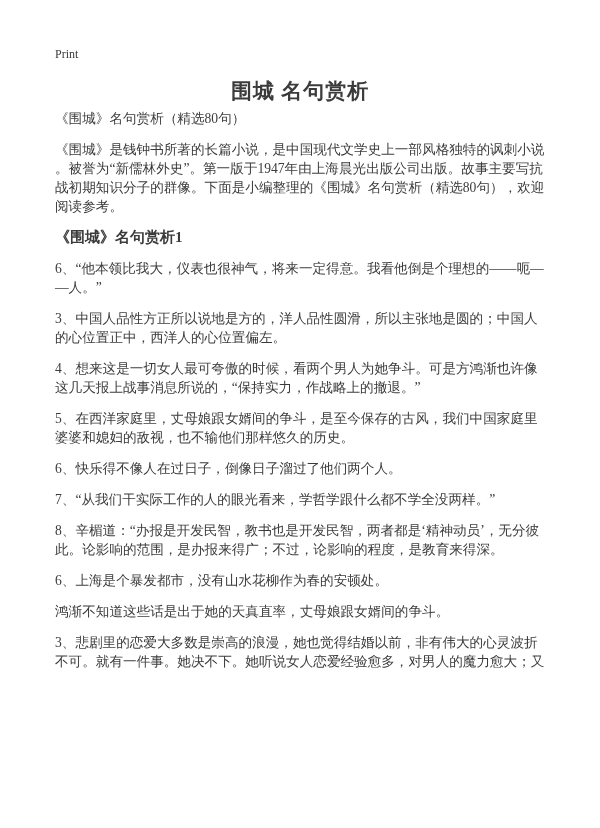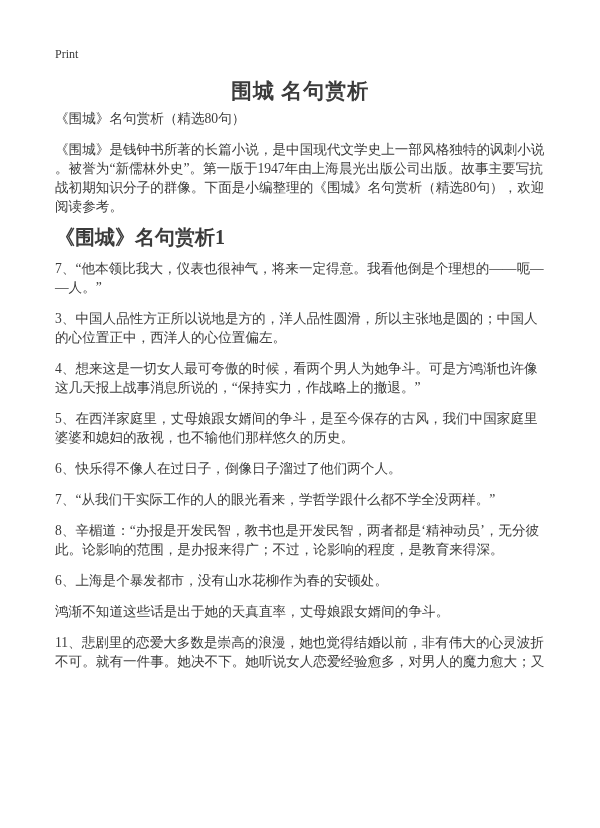--- a/index.html
+++ b/index.html
@@ -39,45 +39,45 @@
   }
   .body-text {
     font-size: 13.6px;
     line-height: 19px;
     margin: 5px 0 12px 0;
     line-break: anywhere;
     overflow-wrap: anywhere;
     text-align: left;
   }
   .section-heading {
-    font-size: 20px;
+    font-size: 15px;
     line-height: 19px;
     font-weight: 700;
     margin: 0 0 12px 0;
   }
 </style>
 </head>
 <body style="color: rgb(59, 59, 59); background: rgb(255, 255, 255);">
 
 <div class="page">
 
   <span class="print-link">Print</span>
 
   <h1 class="doc-title">围城 名句赏析</h1>
 
   <p class="body-text">《围城》名句赏析（精选80句）</p>
 
   <p class="body-text">《围城》是钱钟书所著的长篇小说，是中国现代文学史上一部风格独特的讽刺小说。被誉为“新儒林外史”。第一版于1947年由上海晨光出版公司出版。故事主要写抗战初期知识分子的群像。下面是小编整理的《围城》名句赏析（精选80句），欢迎阅读参考。</p>
 
   <h2 class="section-heading">《围城》名句赏析1</h2>
 
-  <p class="body-text">7、“他本领比我大，仪表也很神气，将来一定得意。我看他倒是个理想的——呃——人。”</p>
+  <p class="body-text">6、“他本领比我大，仪表也很神气，将来一定得意。我看他倒是个理想的——呃——人。”</p>
   <p class="body-text">3、中国人品性方正所以说地是方的，洋人品性圆滑，所以主张地是圆的；中国人的心位置正中，西洋人的心位置偏左。</p>
   <p class="body-text">4、想来这是一切女人最可夸傲的时候，看两个男人为她争斗。可是方鸿渐也许像这几天报上战事消息所说的，“保持实力，作战略上的撤退。”</p>
   <p class="body-text">5、在西洋家庭里，丈母娘跟女婿间的争斗，是至今保存的古风，我们中国家庭里婆婆和媳妇的敌视，也不输他们那样悠久的历史。</p>
   <p class="body-text">6、快乐得不像人在过日子，倒像日子溜过了他们两个人。</p>
   <p class="body-text">7、“从我们干实际工作的人的眼光看来，学哲学跟什么都不学全没两样。”</p>
   <p class="body-text">8、辛楣道：“办报是开发民智，教书也是开发民智，两者都是‘精神动员’，无分彼此。论影响的范围，是办报来得广；不过，论影响的程度，是教育来得深。</p>
   <p class="body-text">6、上海是个暴发都市，没有山水花柳作为春的安顿处。</p>
   <p class="body-text">鸿渐不知道这些话是出于她的天真直率，丈母娘跟女婿间的争斗。</p>
-  <p class="body-text">11、悲剧里的恋爱大多数是崇高的浪漫，她也觉得结婚以前，非有伟大的心灵波折不可。就有一件事。她决不下。她听说女人恋爱经验愈多，对男人的魔力愈大；又</p>
+  <p class="body-text">3、悲剧里的恋爱大多数是崇高的浪漫，她也觉得结婚以前，非有伟大的心灵波折不可。就有一件事。她决不下。她听说女人恋爱经验愈多，对男人的魔力愈大；又</p>
 
 </div>
 
 </body></html>

